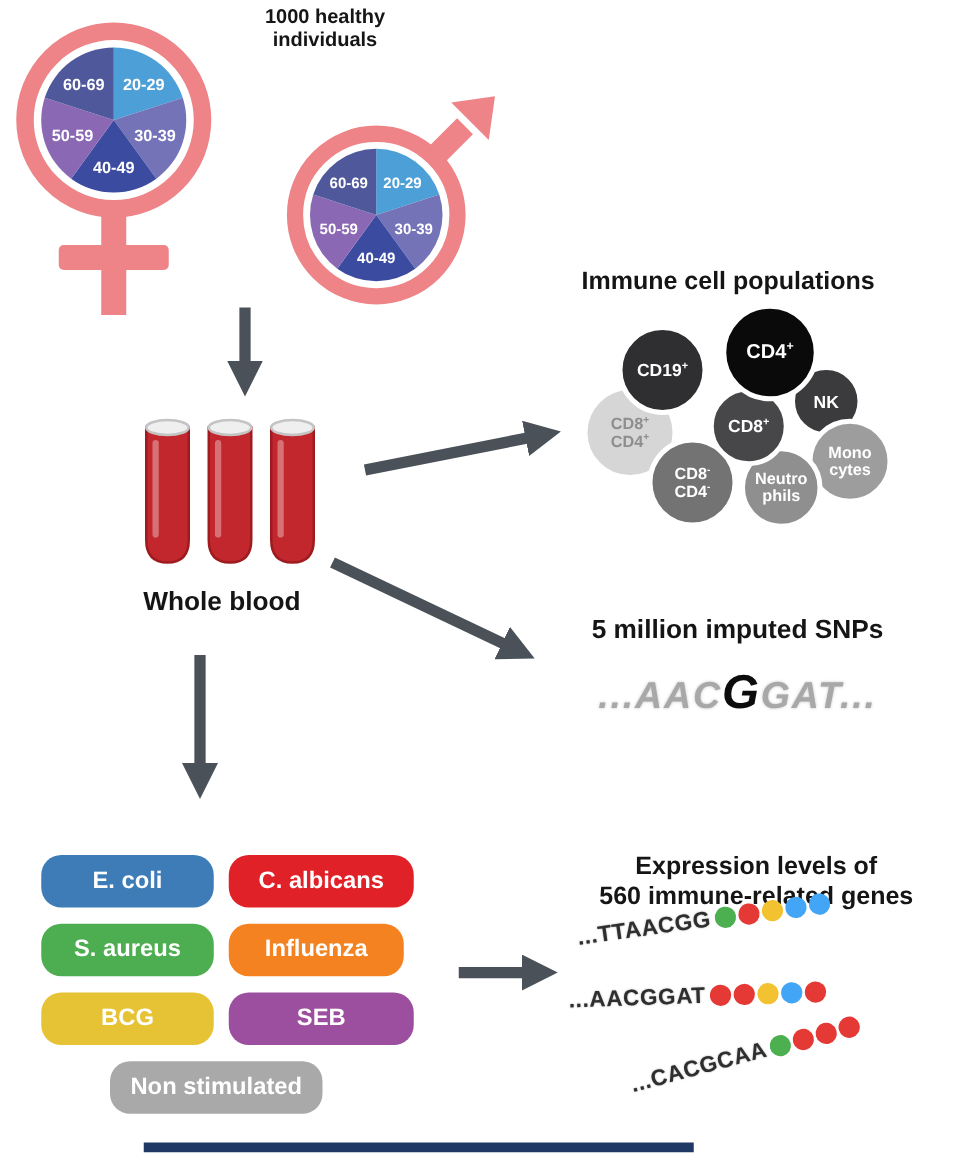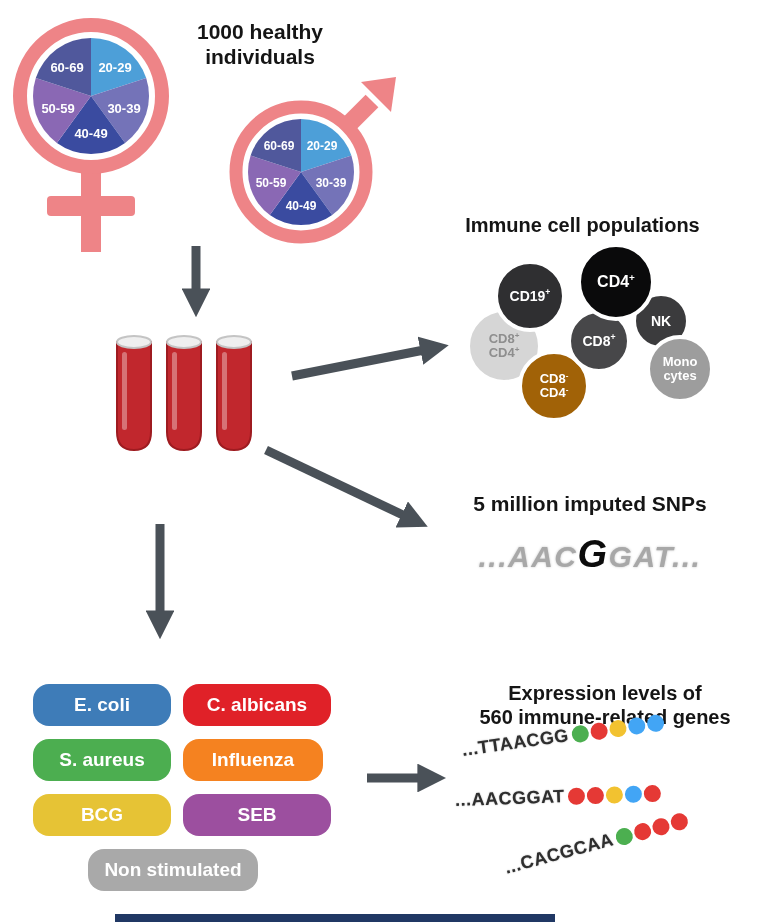--- a/index.html
+++ b/index.html
@@ -31,21 +31,21 @@
   .seq-text { font-weight:bold; font-size:18px; color:#2e2e2e; letter-spacing:0.5px; text-shadow:0 0 1.5px #9a9a9a; }
   .bead { width:17px; height:17px; border-radius:50%; display:inline-block; flex:0 0 auto; }
 
   .pie-label { font-weight:bold; fill:#fff; }
 </style>
 </head>
 <body>
 
 <div class="page">
 
-  <div class="abs heading" style="left:160px;top:20px;width:200px;font-size:21px;">
+  <div class="abs heading" style="left:160px;top:5px;width:200px;font-size:16px;">
     <div>1000 healthy</div>
     <div>individuals</div>
   </div>
 
   <svg class="abs" style="left:5px;top:14px;" width="175" height="244" viewBox="0 0 175 244">
     <rect x="76" y="150" width="20" height="88" fill="#EE8487"></rect>
     <rect x="42" y="182" width="88" height="20" rx="4" fill="#EE8487"></rect>
     <circle cx="86" cy="82" r="72" fill="#ffffff"></circle>
     <g>
       <path d="M86,82 L86,24 A58,58 0 0 1 141.2,64.1 Z" fill="#4D9FD8"></path>
@@ -105,41 +105,46 @@
       <rect x="64" y="24" width="5" height="78" rx="2.5" fill="rgba(255,255,255,0.35)"></rect>
       <ellipse cx="76" cy="14" rx="17" ry="6" fill="#EFEFEF" stroke="#C4C4C4" stroke-width="2"></ellipse>
     </g>
     <g>
       <path d="M109,14 L109,104 Q109,122 126,122 Q143,122 143,104 L143,14 Z" stroke="#9E1B20" stroke-width="2" fill="#C1272D"></path>
       <rect x="114" y="24" width="5" height="78" rx="2.5" fill="rgba(255,255,255,0.35)"></rect>
       <ellipse cx="126" cy="14" rx="17" ry="6" fill="#EFEFEF" stroke="#C4C4C4" stroke-width="2"></ellipse>
     </g>
   </svg>
 
+  <div class="abs heading" style="left:95px;top:470px;width:165px;font-size:21px;">Whole blood</div>
 
   <div class="abs heading" style="left:455px;top:214px;width:255px;font-size:20px;">Immune cell populations</div>
 
   <div class="abs" style="left:458px;top:240px;width:290px;height:205px;">
     <div class="cell cell--muted" style="left: 8px; top: 68px; width: 76px; height: 76px; z-index: 1; font-size: 13px; background: rgb(214, 214, 214);">
       <span><span>CD8</span><sup>+</sup></span>
       <span><span>CD4</span><sup>+</sup></span>
     </div>
     <div class="cell" style="left: 36px; top: 20px; width: 72px; height: 72px; z-index: 2; font-size: 14px; background: rgb(47, 47, 49);">
       <span><span>CD19</span><sup>+</sup></span>
     </div>
     <div class="cell" style="left: 188px; top: 95px; width: 68px; height: 68px; z-index: 3; font-size: 13px; background: rgb(157, 157, 157);">
       <span>Mono</span>
       <span>cytes</span>
     </div>
     <div class="cell" style="left: 174px; top: 52px; width: 58px; height: 58px; z-index: 2; font-size: 14px; background: rgb(59, 59, 61);">
       <span>NK</span>
     </div>
-    <div class="cell" style="left: 60px; top: 110px; width: 72px; height: 72px; z-index: 3; font-size: 13px; background: #a16207;">
+    <div class="cell" style="left: 60px; top: 110px; width: 72px; height: 72px; z-index: 3; font-size: 13px; background: #737373;">
       <span><span>CD8</span><sup>-</sup></span>
       <span><span>CD4</span><sup>-</sup></span>
+    </div>
+    <div class="cell" style="left: 134px; top: 117px; width: 66px; height: 66px; z-index: 4; font-size: 13px; background: rgb(143, 143, 143);">
+      <span>Neutro</span>
+      <span>phils</span>
     </div>
     <div class="cell" style="left: 109px; top: 69px; width: 64px; height: 64px; z-index: 5; font-size: 14px; background: rgb(71, 71, 73);">
       <span><span>CD8</span><sup>+</sup></span>
     </div>
     <div class="cell" style="left: 119px; top: 3px; width: 78px; height: 78px; z-index: 6; font-size: 16px; background: rgb(10, 10, 11);">
       <span><span>CD4</span><sup>+</sup></span>
     </div>
   </div>
 
   <div class="abs heading" style="left:440px;top:492px;width:300px;font-size:21px;">5 million imputed SNPs</div>

